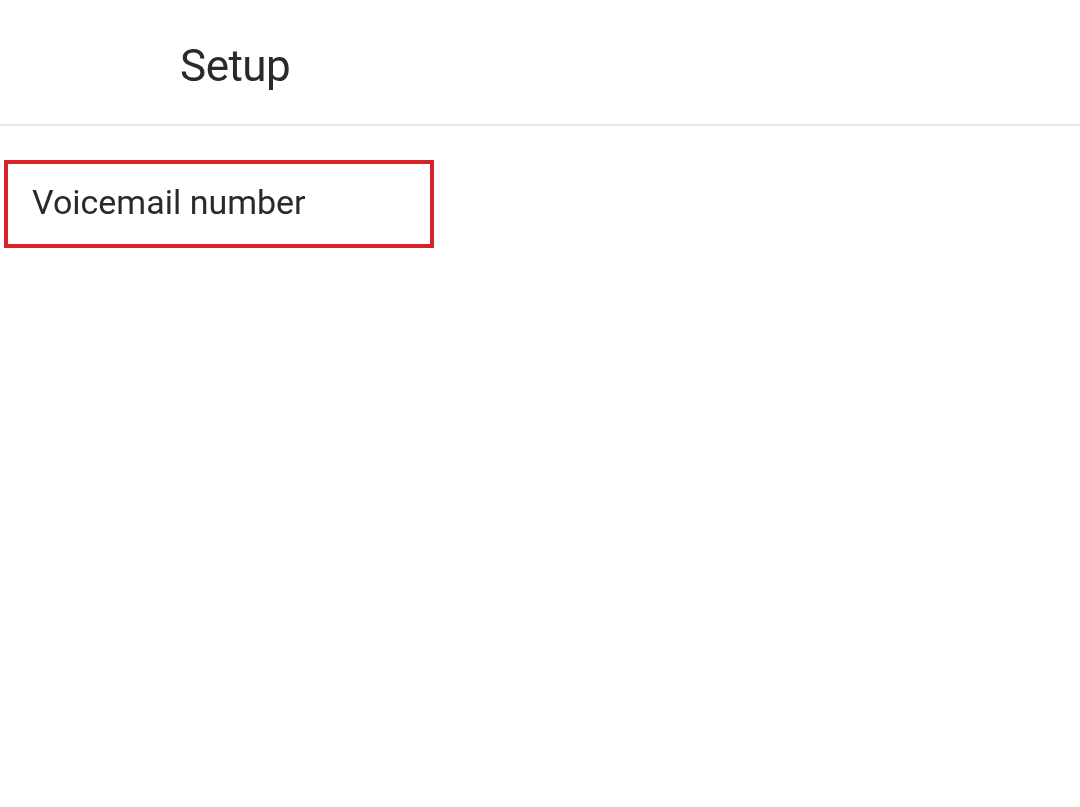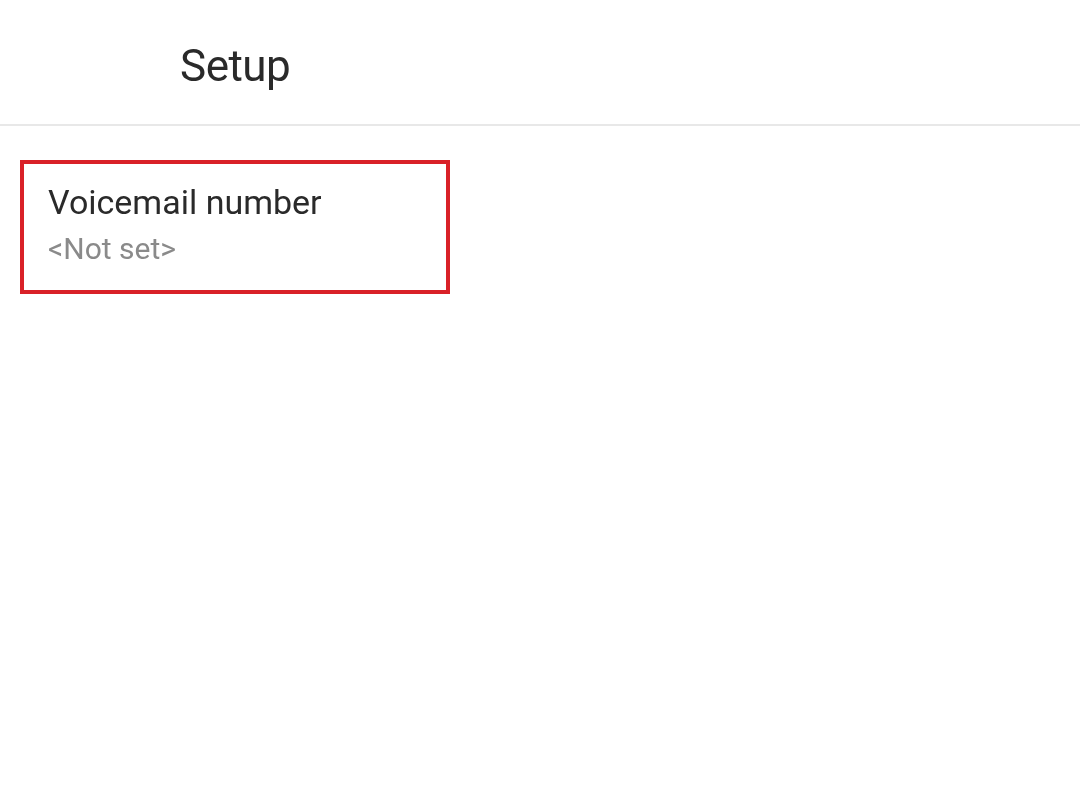--- a/index.html
+++ b/index.html
@@ -18,22 +18,21 @@
       padding: 40px 0 32px 180px;
       border-bottom: 2px solid #e8e8e8;
     }
     .page-title {
       font-size: 44px;
       font-weight: 400;
       color: #2a2a2a;
       letter-spacing: -0.5px;
     }
     .content {
-      padding: 34px 12px;
-      margin-left: 8px;
+      padding: 34px 4px;
     }
     .setting-item {
       border: 4px solid #d92128;
       padding: 16px 24px 20px 24px;
       width: 430px;
       cursor: pointer;
     }
     .setting-label {
       font-size: 34px;
       font-weight: 400;
@@ -51,15 +50,14 @@
 </head>
 <body>
 
 <div class="header">
   <h1 class="page-title">Setup</h1>
 </div>
 
 <div class="content">
   <div class="setting-item">
     <div class="setting-label">Voicemail number</div>
-    <div class="setting-value">&lt;Not set&gt;</div>
   </div>
 </div>
 
 </body></html>

